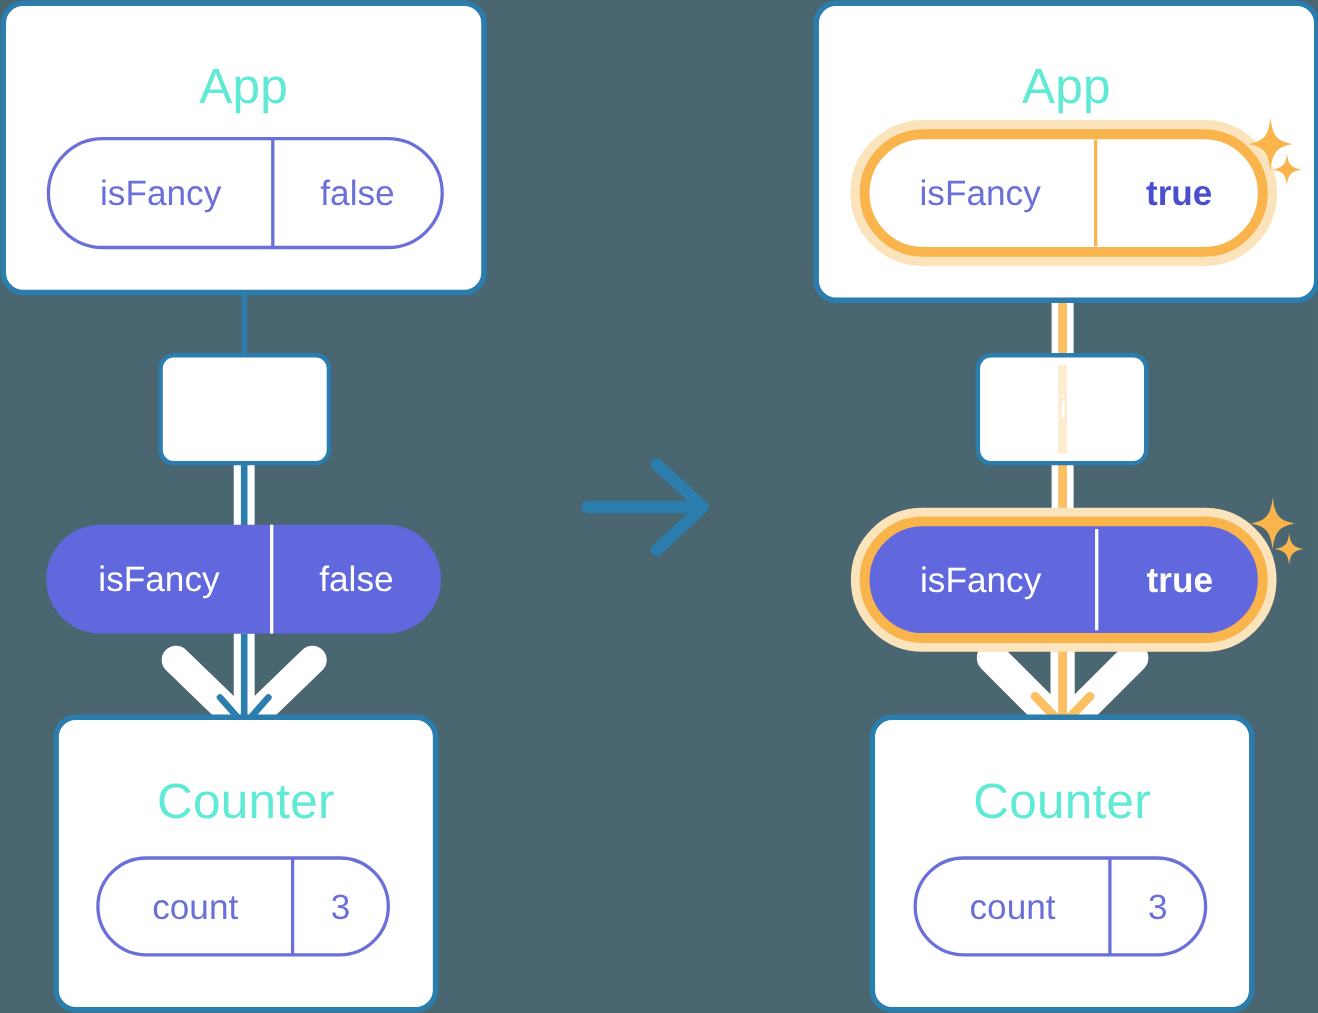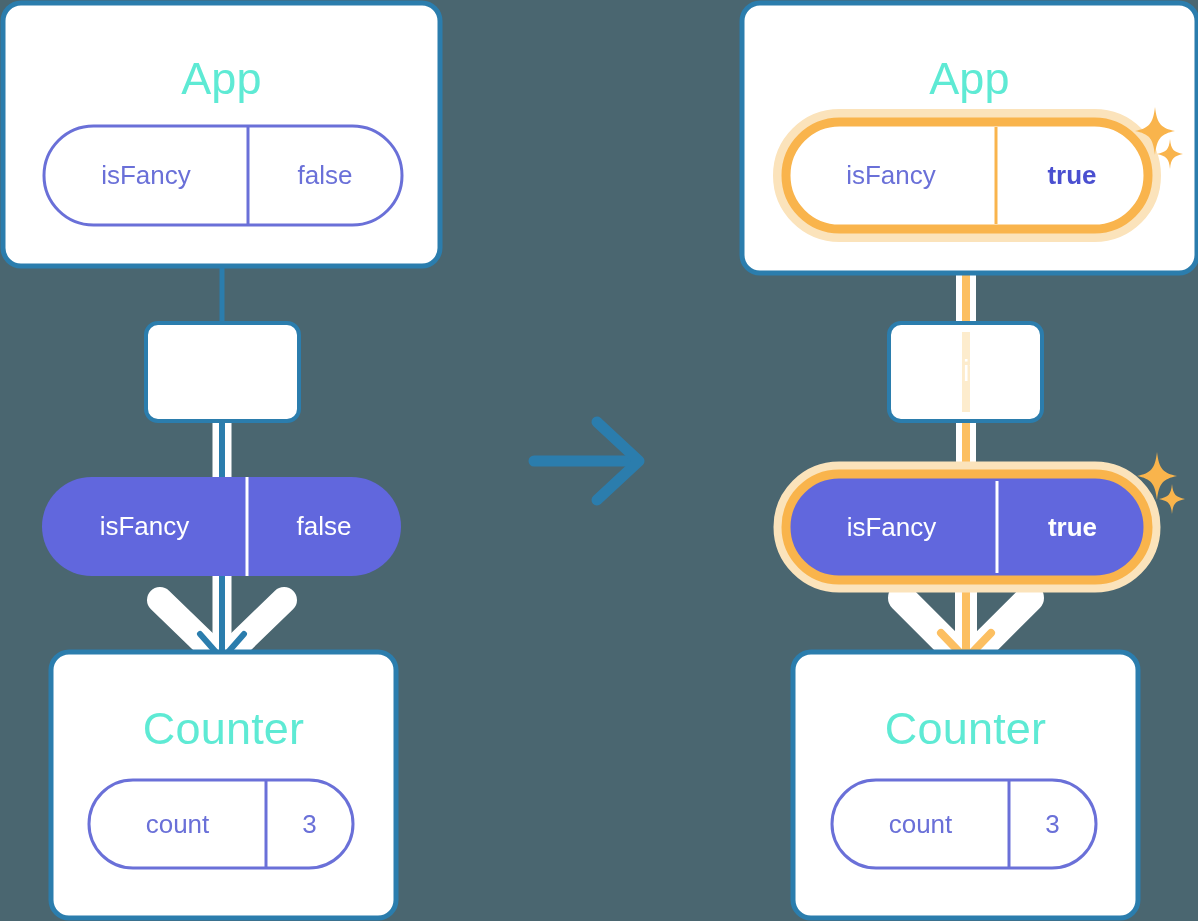--- a/index.html
+++ b/index.html
@@ -27,21 +27,21 @@
     position: absolute;
     text-align: center;
     color: #5eead4;
     font-size: 45px;
     font-weight: 400;
     letter-spacing: 0.2px;
     white-space: nowrap;
   }
   .pill-text {
     position: absolute;
-    font-size: 26px;
+    font-size: 32px;
     white-space: nowrap;
     display: flex;
     align-items: center;
     justify-content: center;
   }
   .tiny-label {
     position: absolute;
     color: #ffffff;
     font-size: 29px;
     text-align: center;

